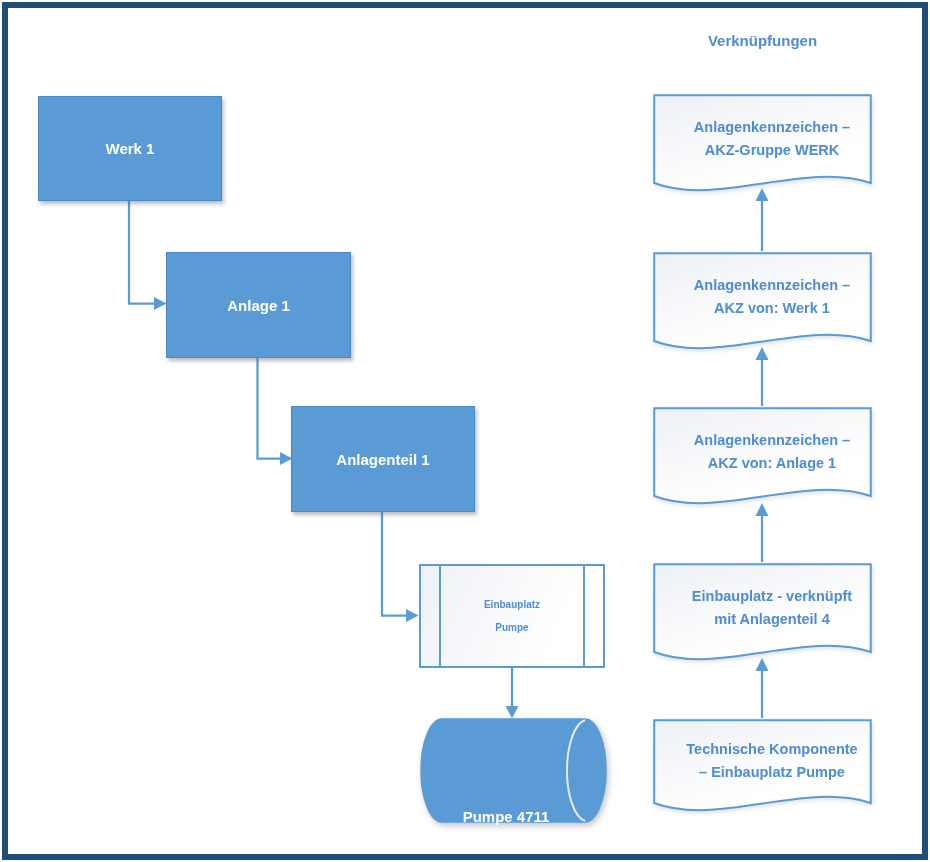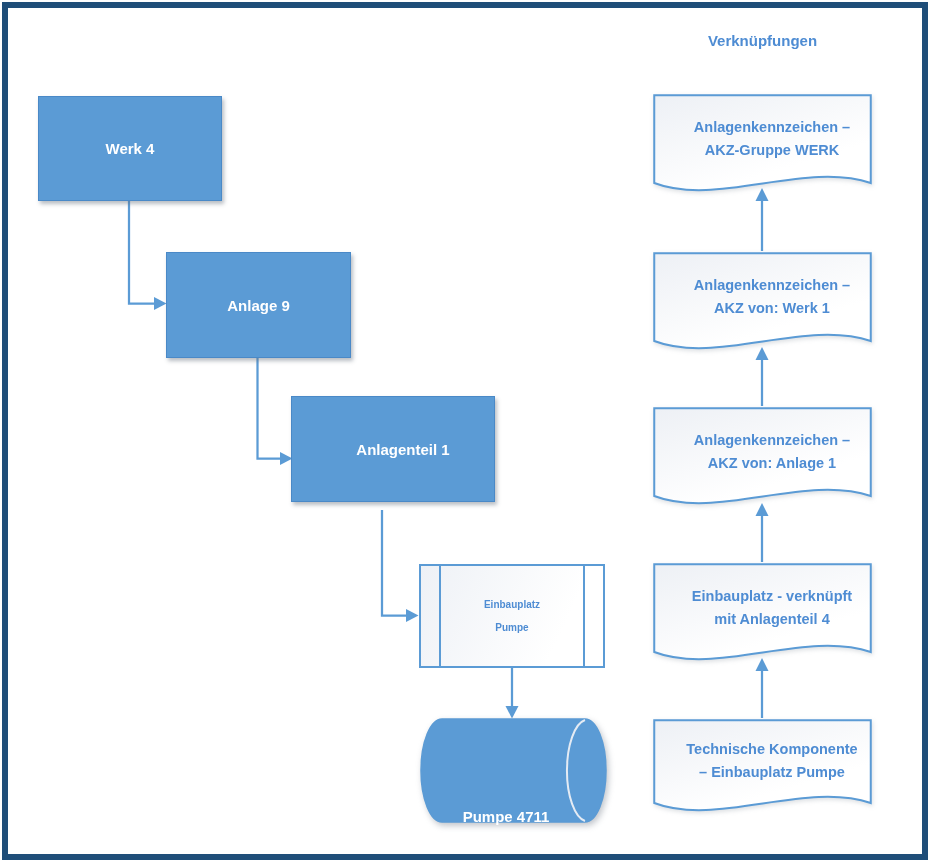--- a/index.html
+++ b/index.html
@@ -77,28 +77,28 @@
       <polygon points="406,609 406,622 418.5,615.5"></polygon>
       <polygon points="505.5,706 518.5,706 512,718.5"></polygon>
       <polygon points="755.5,201 768.5,201 762,188"></polygon>
       <polygon points="755.5,360 768.5,360 762,347"></polygon>
       <polygon points="755.5,516 768.5,516 762,503"></polygon>
       <polygon points="755.5,671 768.5,671 762,658"></polygon>
     </g>
   </svg>
 
   <div class="node blue" style="left:38px; top:96px; width:182px; height:103px;">
-    <span>Werk 4</span>
+    <span>Werk 1</span>
   </div>
 
   <div class="node blue" style="left:166px; top:252px; width:183px; height:104px;">
-    <span>Anlage 9</span>
+    <span>Anlage 1</span>
   </div>
 
-  <div class="node blue" style="left:291px; top:396px; width:182px; height:104px;padding-left:20px;">
+  <div class="node blue" style="left:291px; top:406px; width:182px; height:104px;">
     <span>Anlagenteil 1</span>
   </div>
 
   <div class="node process" style="left:419px; top:564px; width:182px; height:100px;">
     <span class="vline" style="left:18px;"></span>
     <span class="vline" style="right:18px;"></span>
     <span class="pre">Einbauplatz
 Pumpe</span>
   </div>
 

